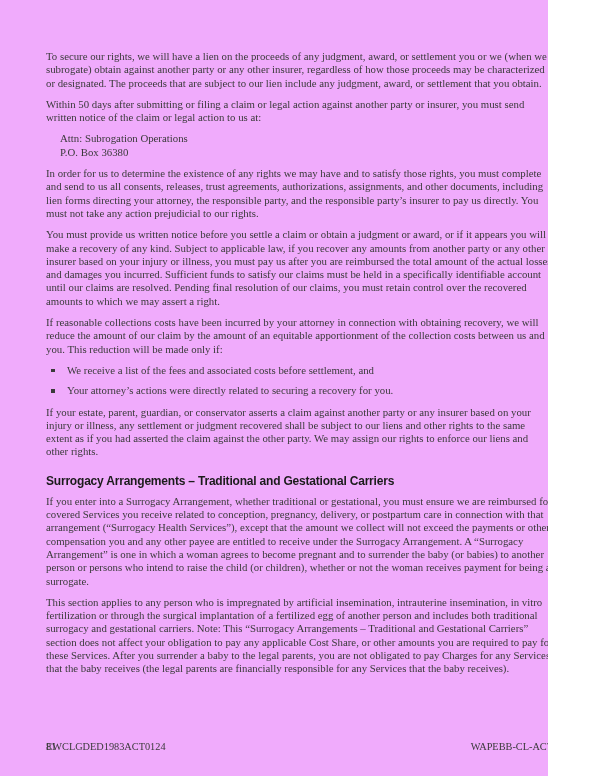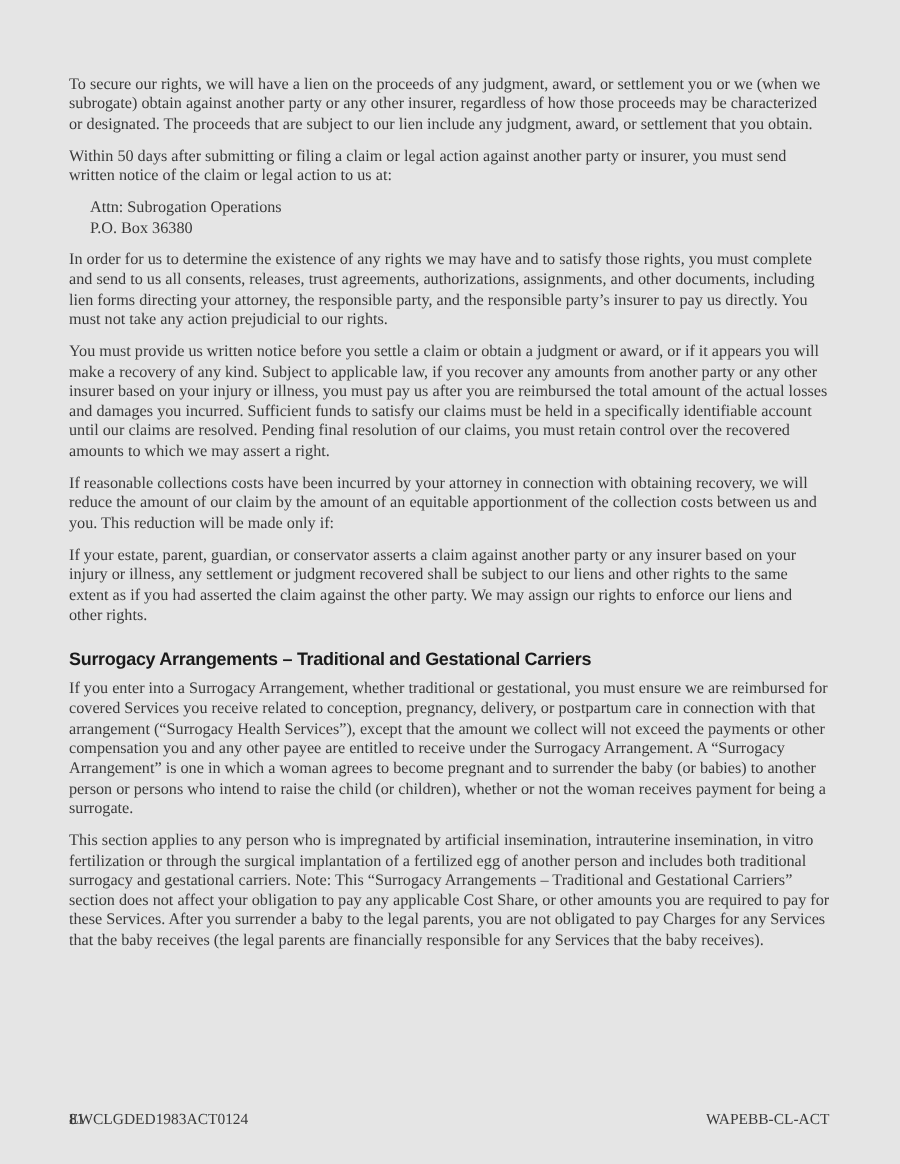--- a/index.html
+++ b/index.html
@@ -2,23 +2,23 @@
 <html><head>
 <meta charset="utf-8">
 <style>
   html, body {
     margin: 0;
     padding: 0;
     background: #ffffff;
   }
   .page {
     position: relative;
-    width: 600px;
+    width: 548px;
     height: 776px;
-    background: #e5e5e5;
+    background: #f0abfc;
     overflow: hidden;
     font-family: "Liberation Serif", "DejaVu Serif", serif;
     color: #3a3a3a;
     -webkit-font-smoothing: antialiased;
   }
   .content {
     position: absolute;
     left: 46px;
     top: 50px;
     width: 507px;
@@ -93,20 +93,30 @@
       <div>Attn: Subrogation Operations</div>
       <div>P.O. Box 36380</div>
     </div>
 
     <p class="para">In order for us to determine the existence of any rights we may have and to satisfy those rights, you must complete and send to us all consents, releases, trust agreements, authorizations, assignments, and other documents, including lien forms directing your attorney, the responsible party, and the responsible party’s insurer to pay us directly. You must not take any action prejudicial to our rights.</p>
 
     <p class="para">You must provide us written notice before you settle a claim or obtain a judgment or award, or if it appears you will make a recovery of any kind. Subject to applicable law, if you recover any amounts from another party or any other insurer based on your injury or illness, you must pay us after you are reimbursed the total amount of the actual losses and damages you incurred. Sufficient funds to satisfy our claims must be held in a specifically identifiable account until our claims are resolved. Pending final resolution of our claims, you must retain control over the recovered amounts to which we may assert a right.</p>
 
     <p class="para">If reasonable collections costs have been incurred by your attorney in connection with obtaining recovery, we will reduce the amount of our claim by the amount of an equitable apportionment of the collection costs between us and you. This reduction will be made only if:</p>
 
+    <ul class="bullet-list">
+      <li>
+        <span class="bullet-marker"></span>
+        <span>We receive a list of the fees and associated costs before settlement, and</span>
+      </li>
+      <li>
+        <span class="bullet-marker"></span>
+        <span>Your attorney’s actions were directly related to securing a recovery for you.</span>
+      </li>
+    </ul>
 
     <p class="para">If your estate, parent, guardian, or conservator asserts a claim against another party or any insurer based on your injury or illness, any settlement or judgment recovered shall be subject to our liens and other rights to the same extent as if you had asserted the claim against the other party. We may assign our rights to enforce our liens and other rights.</p>
 
     <h2 class="section-heading">Surrogacy Arrangements – Traditional and Gestational Carriers</h2>
 
     <p class="para">If you enter into a Surrogacy Arrangement, whether traditional or gestational, you must ensure we are reimbursed for covered Services you receive related to conception, pregnancy, delivery, or postpartum care in connection with that arrangement (“Surrogacy Health Services”), except that the amount we collect will not exceed the payments or other compensation you and any other payee are entitled to receive under the Surrogacy Arrangement. A “Surrogacy Arrangement” is one in which a woman agrees to become pregnant and to surrender the baby (or babies) to another person or persons who intend to raise the child (or children), whether or not the woman receives payment for being a surrogate.</p>
 
     <p class="para">This section applies to any person who is impregnated by artificial insemination, intrauterine insemination, in vitro fertilization or through the surgical implantation of a fertilized egg of another person and includes both traditional surrogacy and gestational carriers. Note: This “Surrogacy Arrangements – Traditional and Gestational Carriers” section does not affect your obligation to pay any applicable Cost Share, or other amounts you are required to pay for these Services. After you surrender a baby to the legal parents, you are not obligated to pay Charges for any Services that the baby receives (the legal parents are financially responsible for any Services that the baby receives).</p>
 
   </div>

